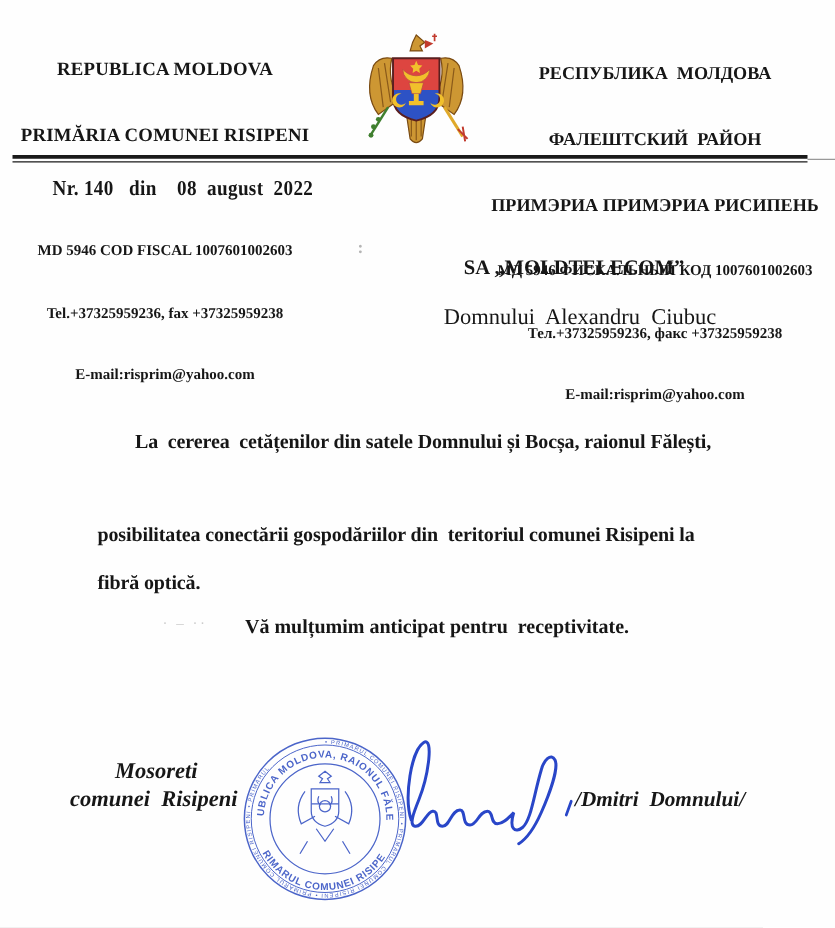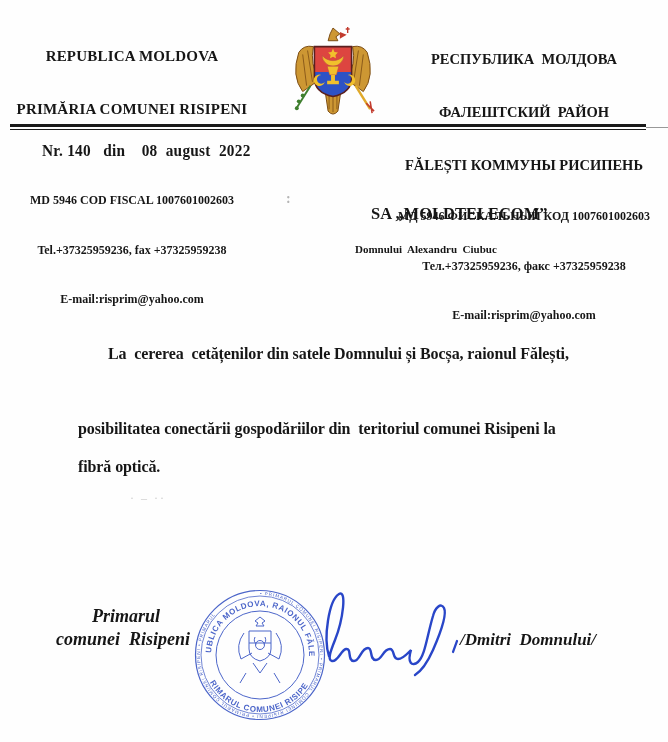--- a/index.html
+++ b/index.html
@@ -21,21 +21,21 @@
   
   .rule{ left:10px; top:124px; width:636px; height:2px;
          border-top:3px solid #1a1a1a; border-bottom:1px solid #1a1a1a;}
   .rule-ext{ left:646px; top:127px; width:22px; height:1px; background:#999;}
   
   .ref{ left:42px; top:141px; font-size:17px; font-weight:bold;
         transform:scaleX(.9); transform-origin:left top; letter-spacing:.3px;}
   
   .addr1{ left:374px; top:184px; font-size:16.5px; font-weight:bold;}
   .addr2{ left:371px; top:204px; font-size:16.5px; font-weight:bold;}
-  .addr3{ left:355px; top:243px; font-size:11px; font-weight:bold;}
+  .addr3{ left:355px; top:243px; font-size:18px; font-weight:normal;}
   .smudge1{ left:286px; top:191px; color:#b5b5b5; font-size:14px; font-weight:bold;}
   .smudge2{ left:130px; top:491px; color:#cccccc; font-size:12px; letter-spacing:2px;}
   
   .bodyline{ font-size:16px; font-weight:bold; letter-spacing:-0.1px;}
   .bl0{ left:108px; top:345px;}
   .bl1{ left:78px;  top:383px;}
   .bl2{ left:78px;  top:420px;}
   .bl3{ left:78px;  top:458px;}
   .closing{ left:196px; top:493px; font-size:16px; font-weight:bold;}
   
@@ -91,41 +91,42 @@
       <path d="M43,51 h4 v6 h-4 Z M39,57 h12 v3.5 h-12 Z" fill="#f1c02c"></path>
       <path d="M45,24 l1.5,3.5 3.5,0.5 -2.5,2.5 0.5,3.5 -3-1.7 -3,1.7 0.5,-3.5 -2.5,-2.5 3.5,-0.5 Z" fill="#f1c02c"></path>
       <path d="M33,51 a4.5,4.5 0 1 0 3.6,7.2 a5.8,5.8 0 1 1 -3.6,-7.2 Z" fill="#f1c02c"></path>
       <path d="M60,51 a4.5,4.5 0 1 1 -3.6,7.2 a5.8,5.8 0 1 0 3.6,-7.2 Z" fill="#f1c02c"></path>
     </svg>
   </div>
 
   <div class="abs hdr hdr-right">
     <div class="hr-primary">РЕСПУБЛИКА  МОЛДОВА</div>
     <div class="hr-primary">ФАЛЕШТСКИЙ  РАЙОН</div>
-    <div class="hr-primary">FĂLEȘTI КОММУНЫ РИСИПЕНЬ</div>
+    <div class="hr-primary">ПРИМЭРИА ПРИМЭРИА РИСИПЕНЬ</div>
     <div class="hl-secondary">МД 5946 ФИСКАЛЬНЫЙ КОД 1007601002603</div>
     <div class="hl-secondary">Тел.+37325959236, факс +37325959238</div>
     <div class="hl-secondary">E-mail:risprim@yahoo.com</div>
   </div>
 
   <div class="abs rule"></div>
   <div class="abs rule-ext"></div>
 
   <div class="abs ref">Nr. 140   din    08  august  2022</div>
 
   <div class="abs addr2">SA „MOLDTELECOM”</div>
   <div class="abs addr3">Domnului  Alexandru  Ciubuc</div>
   <div class="abs smudge1">:</div>
 
   <div class="abs bodyline bl0">La  cererea  cetățenilor din satele Domnului și Bocșa, raionul Fălești,</div>
   <div class="abs bodyline bl2">posibilitatea conectării gospodăriilor din  teritoriul comunei Risipeni la</div>
   <div class="abs bodyline bl3">fibră optică.</div>
   <div class="abs smudge2">· – ··</div>
+  <div class="abs closing">Vă mulțumim anticipat pentru  receptivitate.</div>
 
-  <div class="abs role1">Primarul</div>
+  <div class="abs role1">Mosoreti</div>
   <div class="abs role2">comunei  Risipeni</div>
 
   <div class="abs stamp">
     <svg width="132" height="132" viewBox="0 0 132 132">
       <defs>
         <path id="arcOuter" d="M66,6 a60,60 0 1 1 -0.01,0"></path>
         <path id="arcTop" d="M17,66 A49,49 0 0 1 115,66"></path>
         <path id="arcBottom" d="M16.6,94.5 A57,57 0 0 0 115.4,94.5"></path>
       </defs>
       <circle cx="66" cy="66" r="64.5" fill="none" stroke="#3350c2" stroke-width="1.2"></circle>

